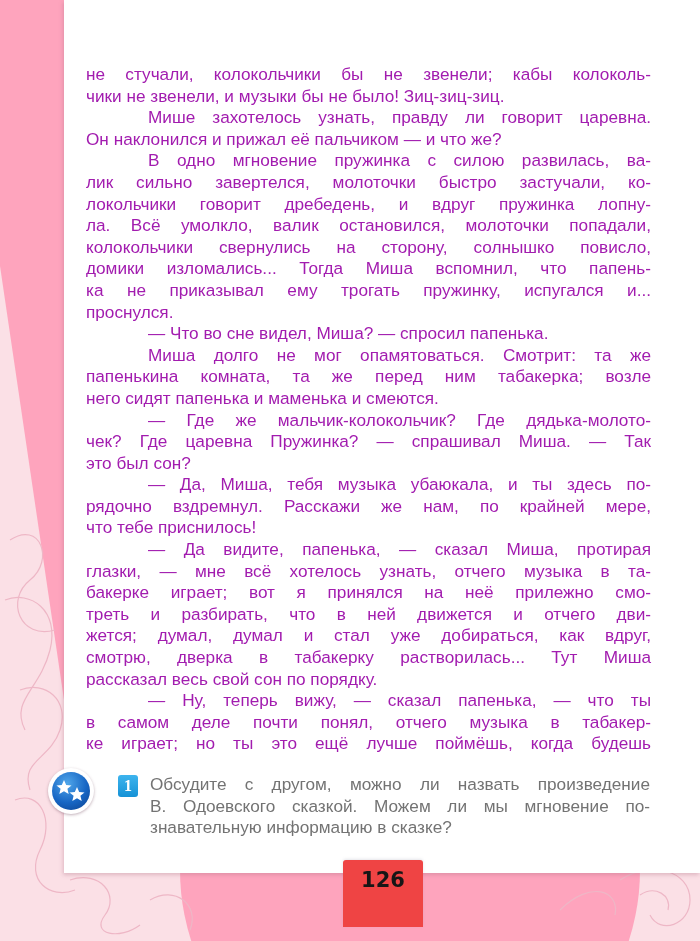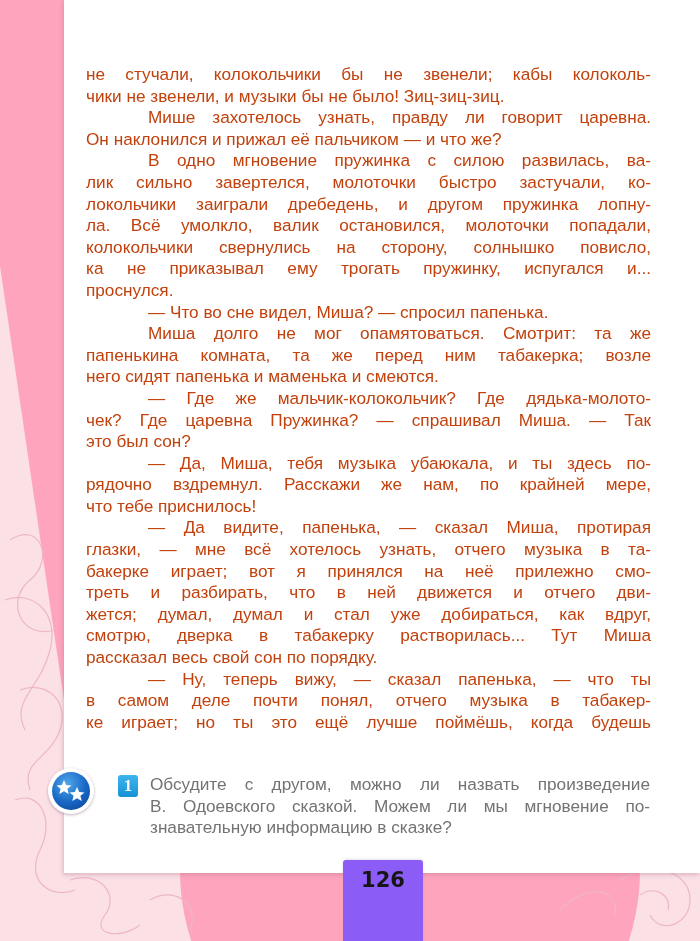--- a/index.html
+++ b/index.html
@@ -19,21 +19,21 @@
     border-radius: 50%; background: #fea4bd;
   }
   .swirl { position: absolute; inset: 0; pointer-events: none; }
   .page {
     position: absolute; left: 64px; top: 0; width: 636px; height: 873px;
     background: #ffffff;
     box-shadow: -1px 2px 4px rgba(170,110,130,0.35);
   }
   .text-block {
     position: absolute; left: 86px; top: 64px; width: 565px;
-    font-size: 17.2px; line-height: 21.6px; color: #c2410c;
+    font-size: 17.2px; line-height: 21.6px; color: #a21caf;
   }
   .text-block p { margin: 0; text-align: justify; text-align-last: left; }
   .line { display: block; text-align: justify; text-align-last: justify; white-space: nowrap; }
   .line.last { text-align-last: left; }
   .line-ind { display: block; text-align: justify; text-align-last: justify; padding-left: 62px; white-space: nowrap; }
   .line-ind.last { text-align-last: left; }
 
   .task {
     position: absolute; left: 118px; top: 774px; width: 532px;
     display: flex; gap: 12px;
@@ -48,22 +48,22 @@
   .stars-badge {
     position: absolute; left: 48px; top: 768px; width: 46px; height: 46px;
     border-radius: 50%; background: #fff;
     box-shadow: 0 1px 3px rgba(120,80,100,0.45);
   }
   .stars-badge .inner {
     position: absolute; left: 4px; top: 4px; width: 38px; height: 38px; border-radius: 50%;
     background: radial-gradient(circle at 40% 30%, #4fa6ea 0%, #1766c4 55%, #0b3f8c 100%);
   }
   .page-tab {
-    position: absolute; left: 343px; top: 860px; width: 80px; height: 81px;
-    background: #8b5cf6; border-radius: 3px 3px 0 0;
+    position: absolute; left: 343px; top: 860px; width: 80px; height: 67px;
+    background: #ef4444; border-radius: 3px 3px 0 0;
     box-shadow: 0 -1px 3px rgba(150,150,170,0.25);
   }
   .page-num {
     position: absolute; left: 0; right: 0; top: 8px; text-align: center;
     font-family: "DejaVu Sans", sans-serif; font-weight: bold; font-size: 21px; color: #161616;
   }
 </style>
 </head>
 <body>
 
@@ -92,23 +92,24 @@
       <span class="line">не стучали, колокольчики бы не звенели; кабы колоколь-</span>
       <span class="line last">чики не звенели, и музыки бы не было! Зиц-зиц-зиц.</span>
     </p>
     <p>
       <span class="line-ind">Мише захотелось узнать, правду ли говорит царевна.</span>
       <span class="line last">Он наклонился и прижал её пальчиком — и что же?</span>
     </p>
     <p>
       <span class="line-ind">В одно мгновение пружинка с силою развилась, ва-</span>
       <span class="line">лик сильно завертелся, молоточки быстро застучали, ко-</span>
-      <span class="line">локольчики заиграли дребедень, и другом пружинка лопну-</span>
+      <span class="line">локольчики говорит дребедень, и вдруг пружинка лопну-</span>
       <span class="line">ла. Всё умолкло, валик остановился, молоточки попадали,</span>
       <span class="line">колокольчики свернулись на сторону, солнышко повисло,</span>
+      <span class="line">домики изломались... Тогда Миша вспомнил, что папень-</span>
       <span class="line">ка не приказывал ему трогать пружинку, испугался и...</span>
       <span class="line last">проснулся.</span>
     </p>
     <p>
       <span class="line-ind last">— Что во сне видел, Миша? — спросил папенька.</span>
     </p>
     <p>
       <span class="line-ind">Миша долго не мог опамятоваться. Смотрит: та же</span>
       <span class="line">папенькина комната, та же перед ним табакерка; возле</span>
       <span class="line last">него сидят папенька и маменька и смеются.</span>

